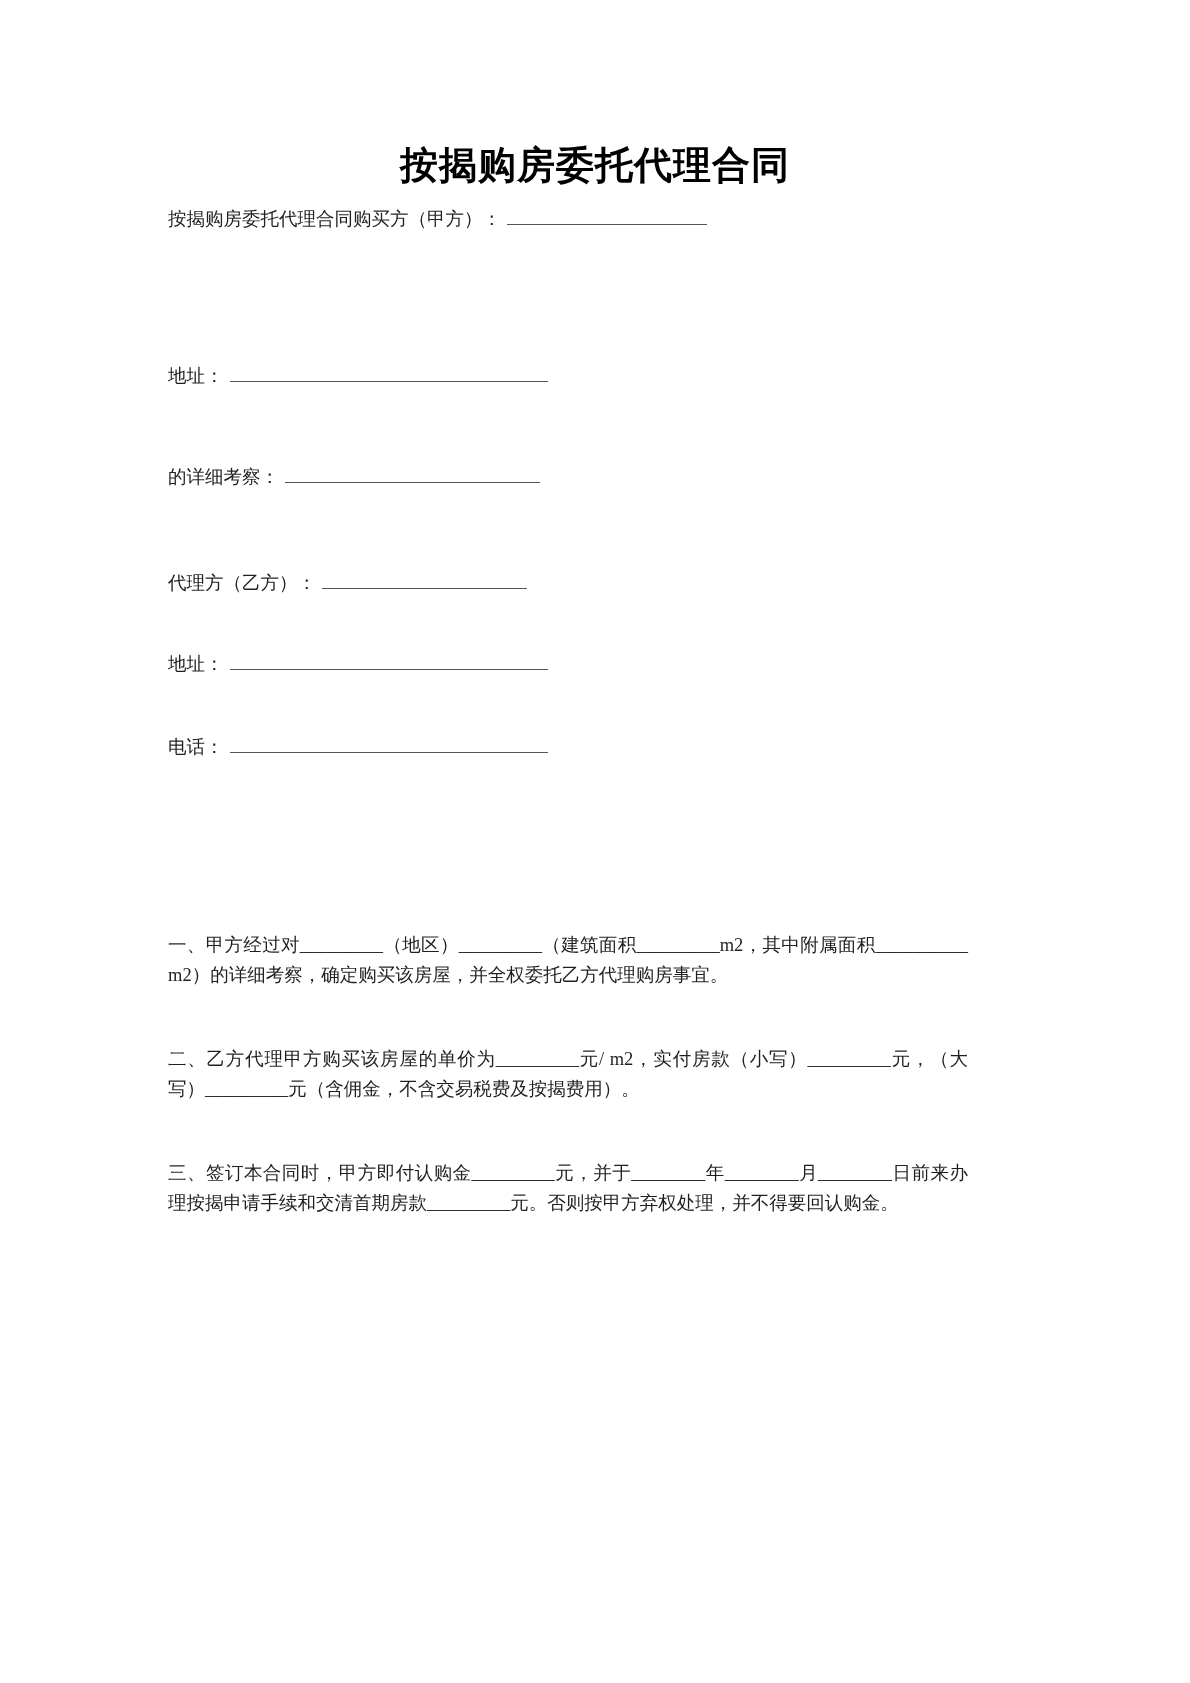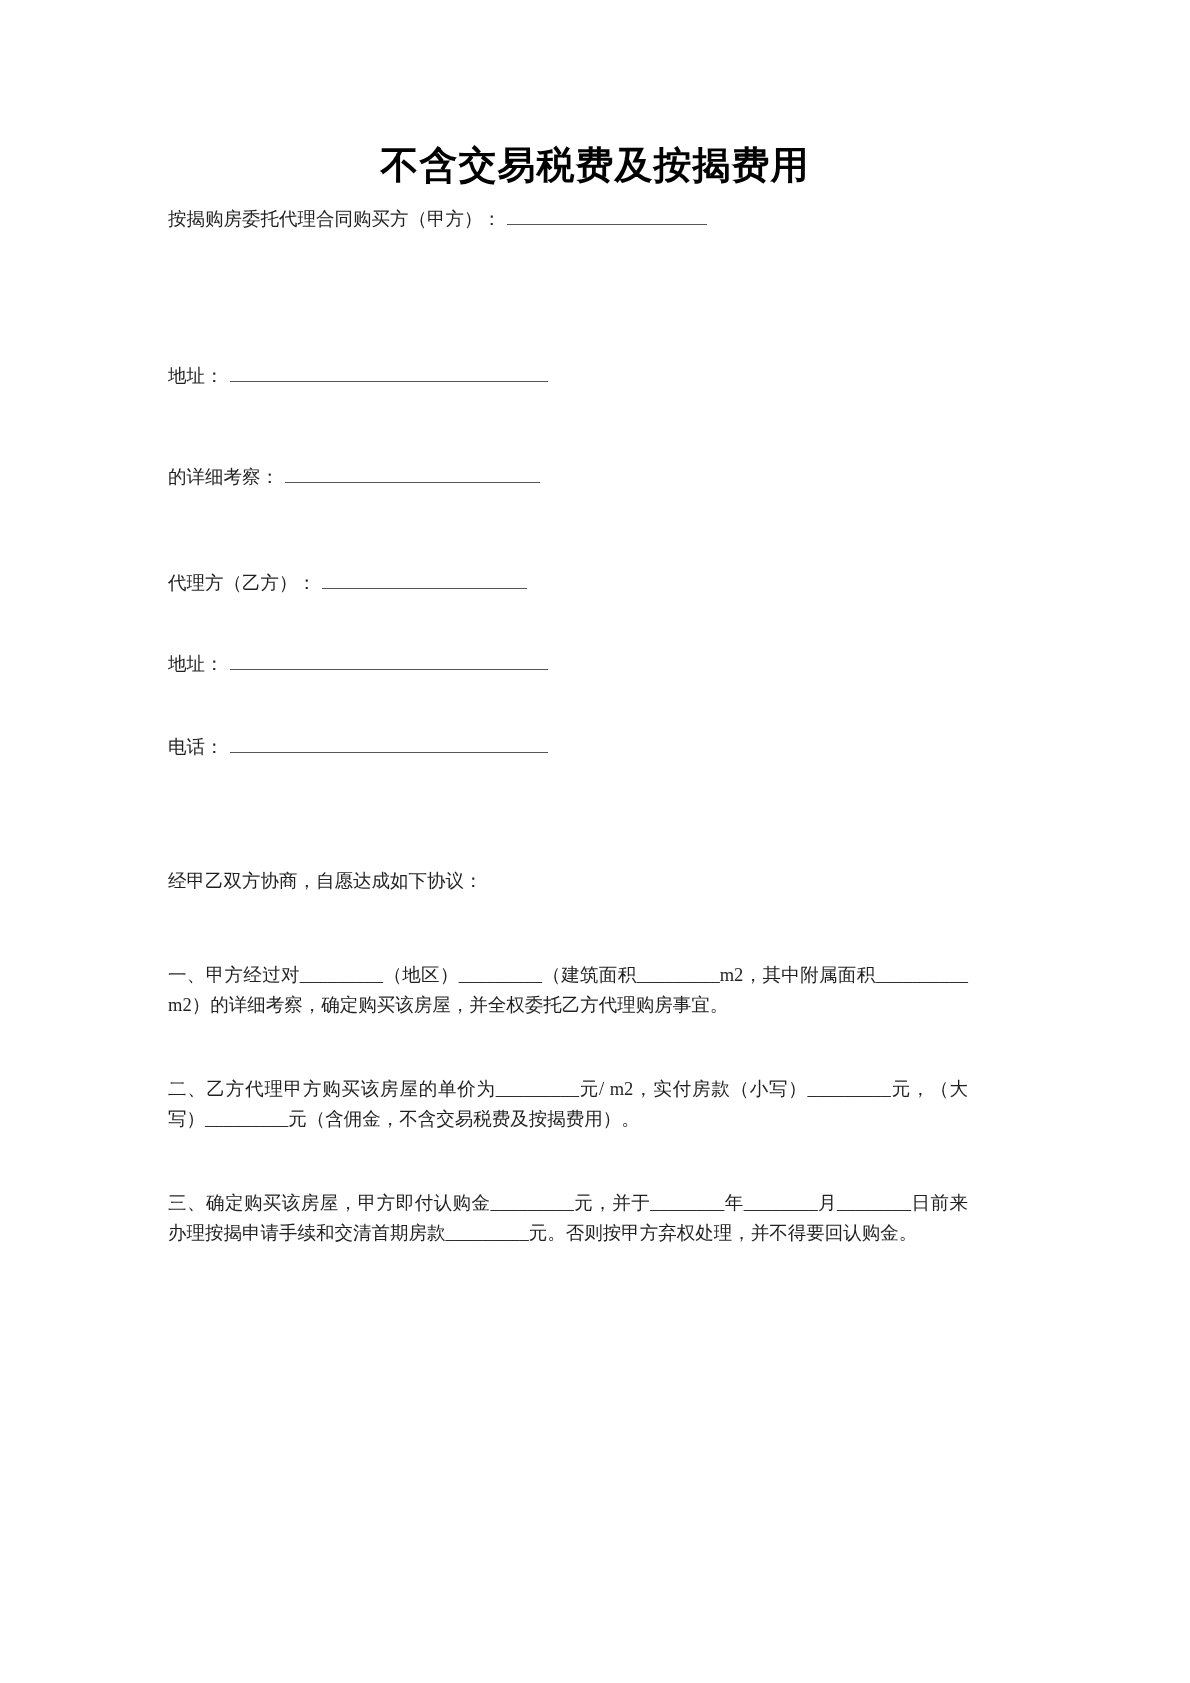--- a/index.html
+++ b/index.html
@@ -89,21 +89,21 @@
   .para-intro { margin-top: 0; }
   .clause { margin-top: 12px; }
   .spacer-sm { height: 42px; }
   .spacer-md { height: 52px; }
 </style>
 </head>
 <body>
 
 <div class="page">
 
-  <div class="doc-title">不含交易税费及按揭费用</div>
+  <div class="doc-title">按揭购房委托代理合同</div>
 
   <div class="content">
 
     <div class="field-row">
       <span class="field-label">按揭购房委托代理合同购买方（甲方）：</span>
       <span class="blank w-title"></span>
     </div>
 
     <div class="gap-a"></div>
 
@@ -141,28 +141,27 @@
     <div class="field-row">
       <span class="field-label">电话：</span>
       <span class="blank w-tel2"></span>
     </div>
 
     <div class="gap-g"></div>
 
 
     <div class="gap-h"></div>
 
-    <div class="para para-intro">经甲乙双方协商，自愿达成如下协议：</div>
 
     <div class="spacer-md"></div>
 
     <div class="para clause">一、甲方经过对_________（地区）_________（建筑面积_________m2，其中附属面积__________m2）的详细考察，确定购买该房屋，并全权委托乙方代理购房事宜。</div>
 
     <div class="spacer-sm"></div>
 
     <div class="para clause">二、乙方代理甲方购买该房屋的单价为_________元/ m2，实付房款（小写）_________元，（大写）_________元（含佣金，不含交易税费及按揭费用）。</div>
 
     <div class="spacer-sm"></div>
 
-    <div class="para clause">三、确定购买该房屋，甲方即付认购金_________元，并于________年________月________日前来办理按揭申请手续和交清首期房款_________元。否则按甲方弃权处理，并不得要回认购金。</div>
+    <div class="para clause">三、签订本合同时，甲方即付认购金_________元，并于________年________月________日前来办理按揭申请手续和交清首期房款_________元。否则按甲方弃权处理，并不得要回认购金。</div>
 
   </div>
 </div>
 
 </body></html>

